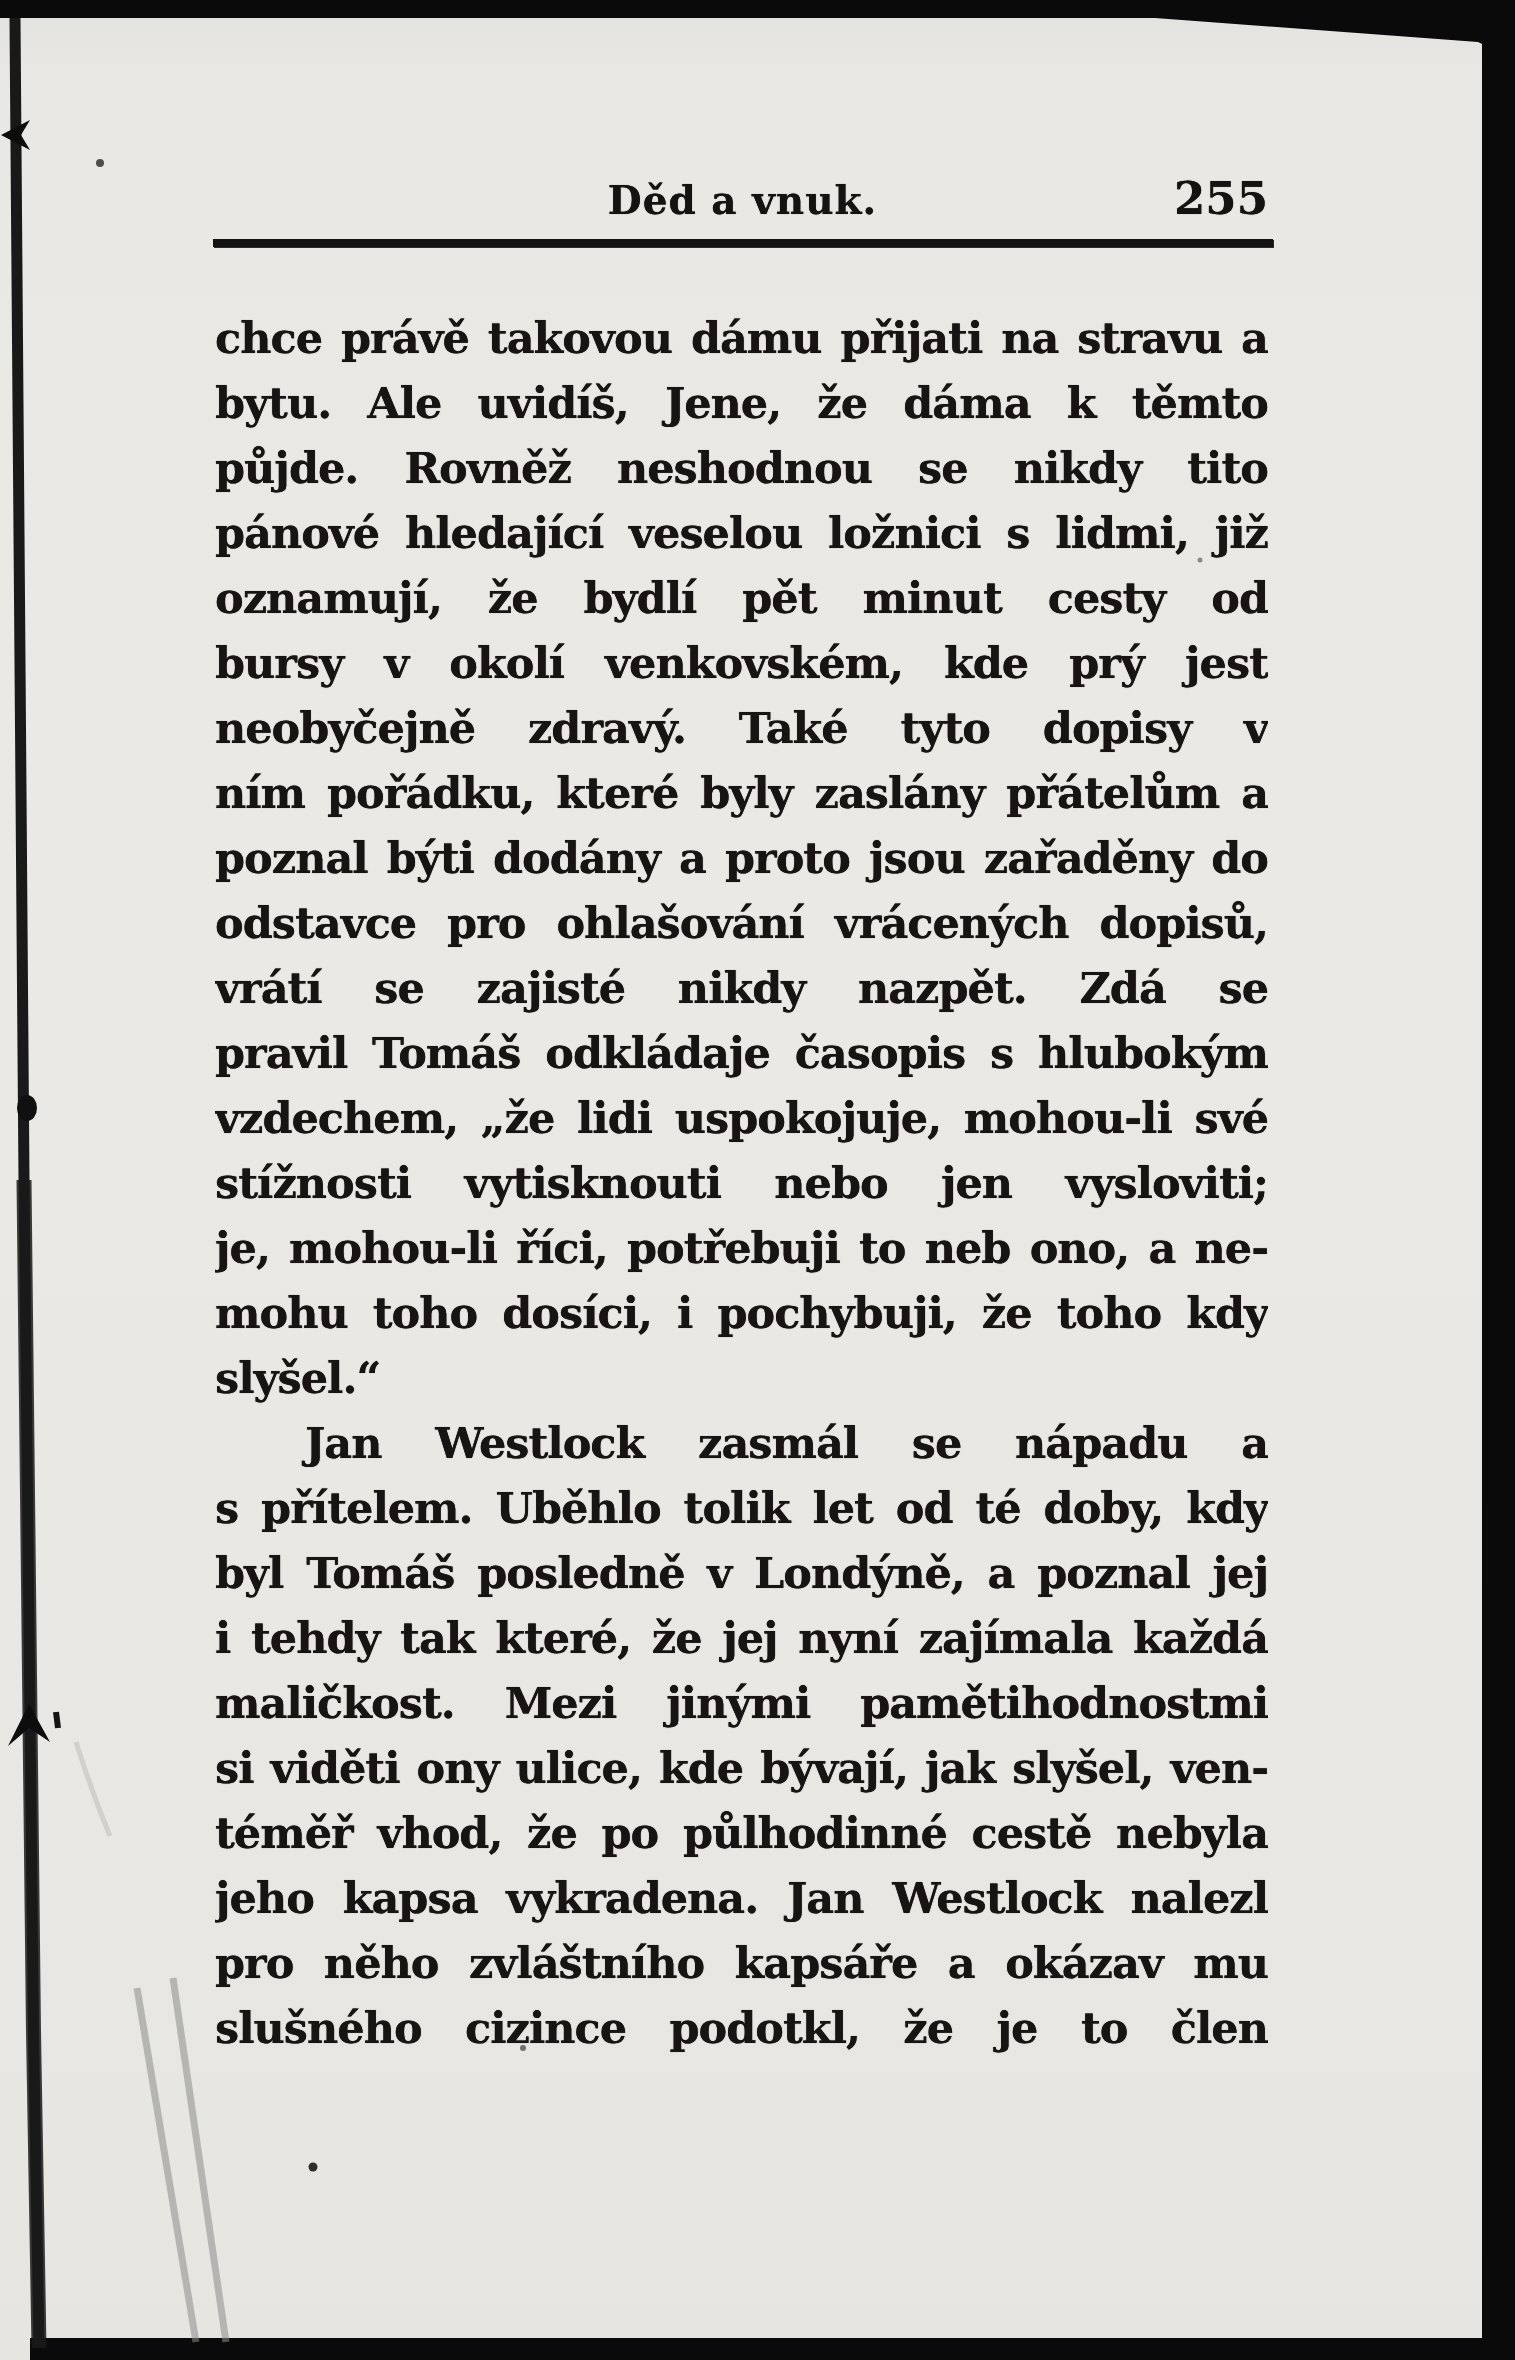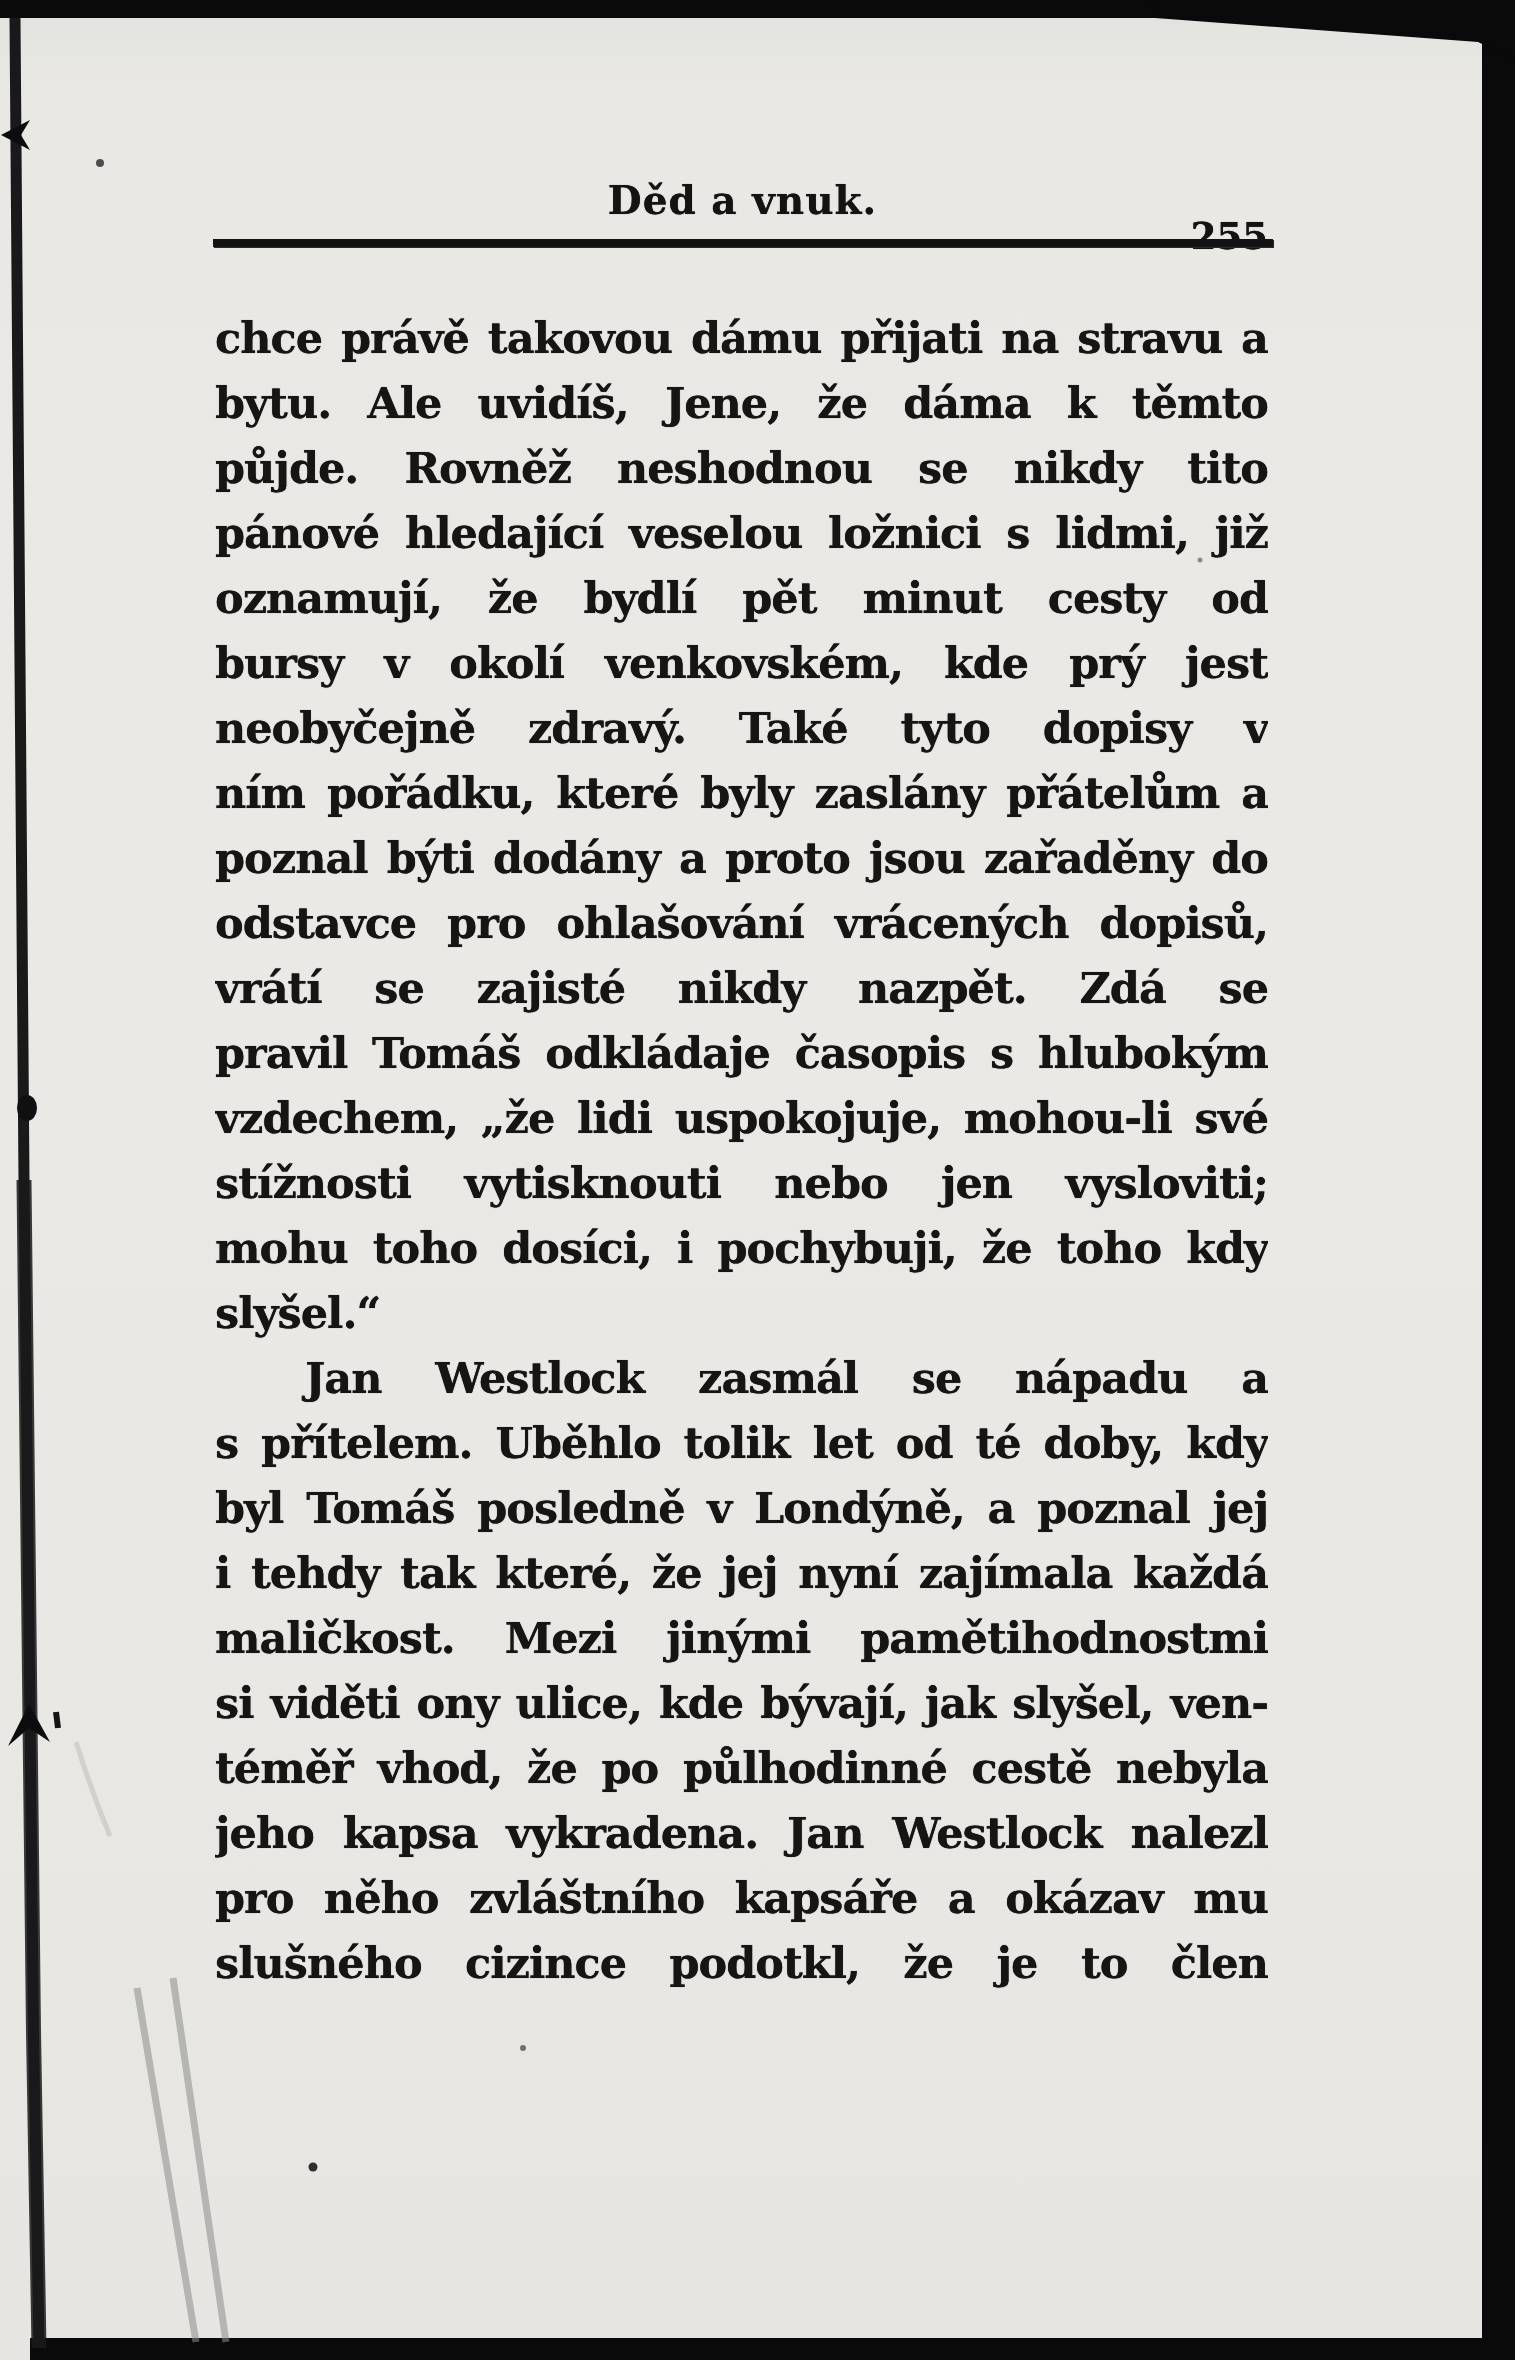--- a/index.html
+++ b/index.html
@@ -35,24 +35,23 @@
   .header-title {
     position: absolute; left: 0; right: 0; top: 0;
     text-align: center;
     font-weight: 700; font-size: 39px; line-height: 44px;
     color: #151312;
     text-shadow: 0 0 0.7px #151312;
     letter-spacing: 1px;
   }
   .page-number {
     position: absolute; right: 2px; top: -2px;
-    font-weight: 700; font-size: 37px; line-height: 46px;
+    font-weight: 700; font-size: 45px; line-height: 46px;
     color: #151312;
     text-shadow: 0 0 0.7px #151312;
-    margin-top: 37px;
   }
   .header-rule {
     position: absolute; left: 213px; top: 239px; width: 1060px; height: 8px;
     background: #131313;
     box-shadow: 1px 1px 0 #2a2a2a;
   }
   
   .text-block {
     position: absolute; left: 215px; top: 306px; width: 1053px;
   }
@@ -121,20 +120,21 @@
     <div class="line">oznamují, že bydlí pět minut cesty od královské</div>
     <div class="line">bursy v okolí venkovském, kde prý jest vzduch</div>
     <div class="line">neobyčejně zdravý. Také tyto dopisy v abeced-</div>
     <div class="line">ním pořádku, které byly zaslány přátelům a ne-</div>
     <div class="line">poznal býti dodány a proto jsou zařaděny do</div>
     <div class="line">odstavce pro ohlašování vrácených dopisů, ne-</div>
     <div class="line">vrátí se zajisté nikdy nazpět. Zdá se skutečně,“</div>
     <div class="line">pravil Tomáš odkládaje časopis s hlubokým po-</div>
     <div class="line">vzdechem, „že lidi uspokojuje, mohou-li své</div>
     <div class="line">stížnosti vytisknouti nebo jen vysloviti; potěší</div>
+    <div class="line">je, mohou-li říci, potřebuji to neb ono, a ne-</div>
     <div class="line">mohu toho dosíci, i pochybuji, že toho kdy do-</div>
     <div class="line short">slyšel.“</div>
     <div class="line indent">Jan Westlock zasmál se nápadu a odcházel</div>
     <div class="line">s přítelem. Uběhlo tolik let od té doby, kdy</div>
     <div class="line">byl Tomáš posledně v Londýně, a poznal jej</div>
     <div class="line">i tehdy tak které, že jej nyní zajímala každá</div>
     <div class="line">maličkost. Mezi jinými pamětihodnostmi přál</div>
     <div class="line">si viděti ony ulice, kde bývají, jak slyšel, ven-</div>
     <div class="line">téměř vhod, že po půlhodinné cestě nebyla ani</div>
     <div class="line">jeho kapsa vykradena. Jan Westlock nalezl tedy</div>

